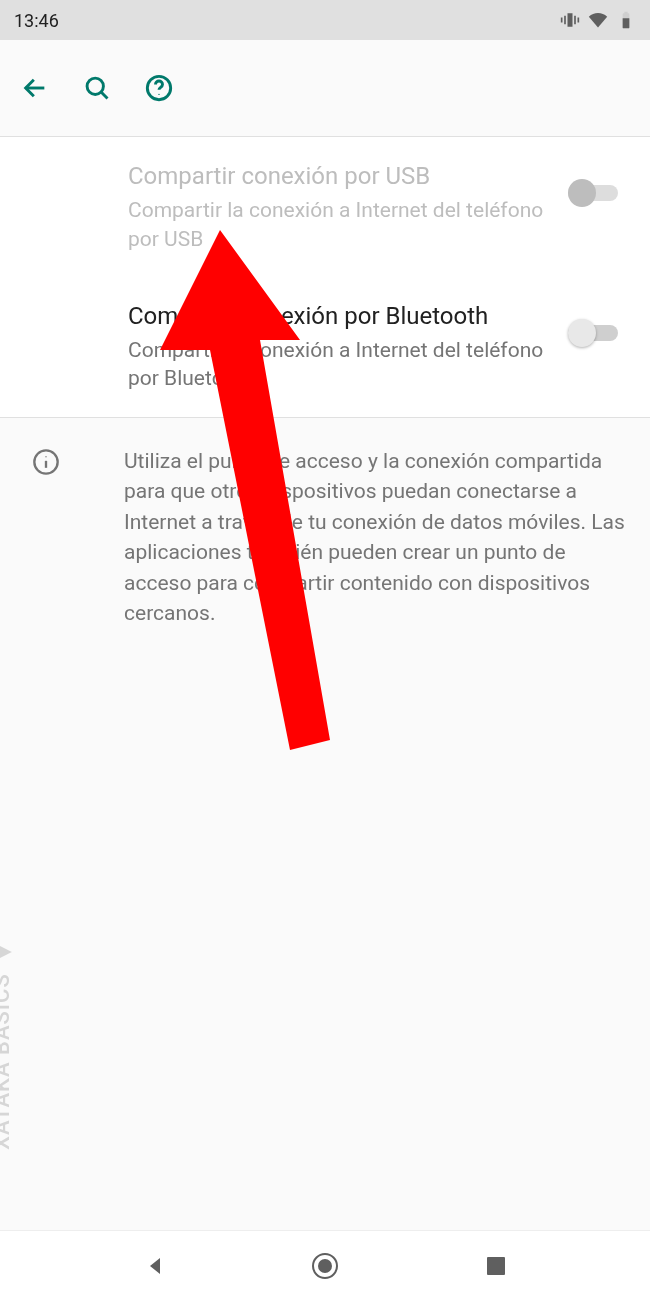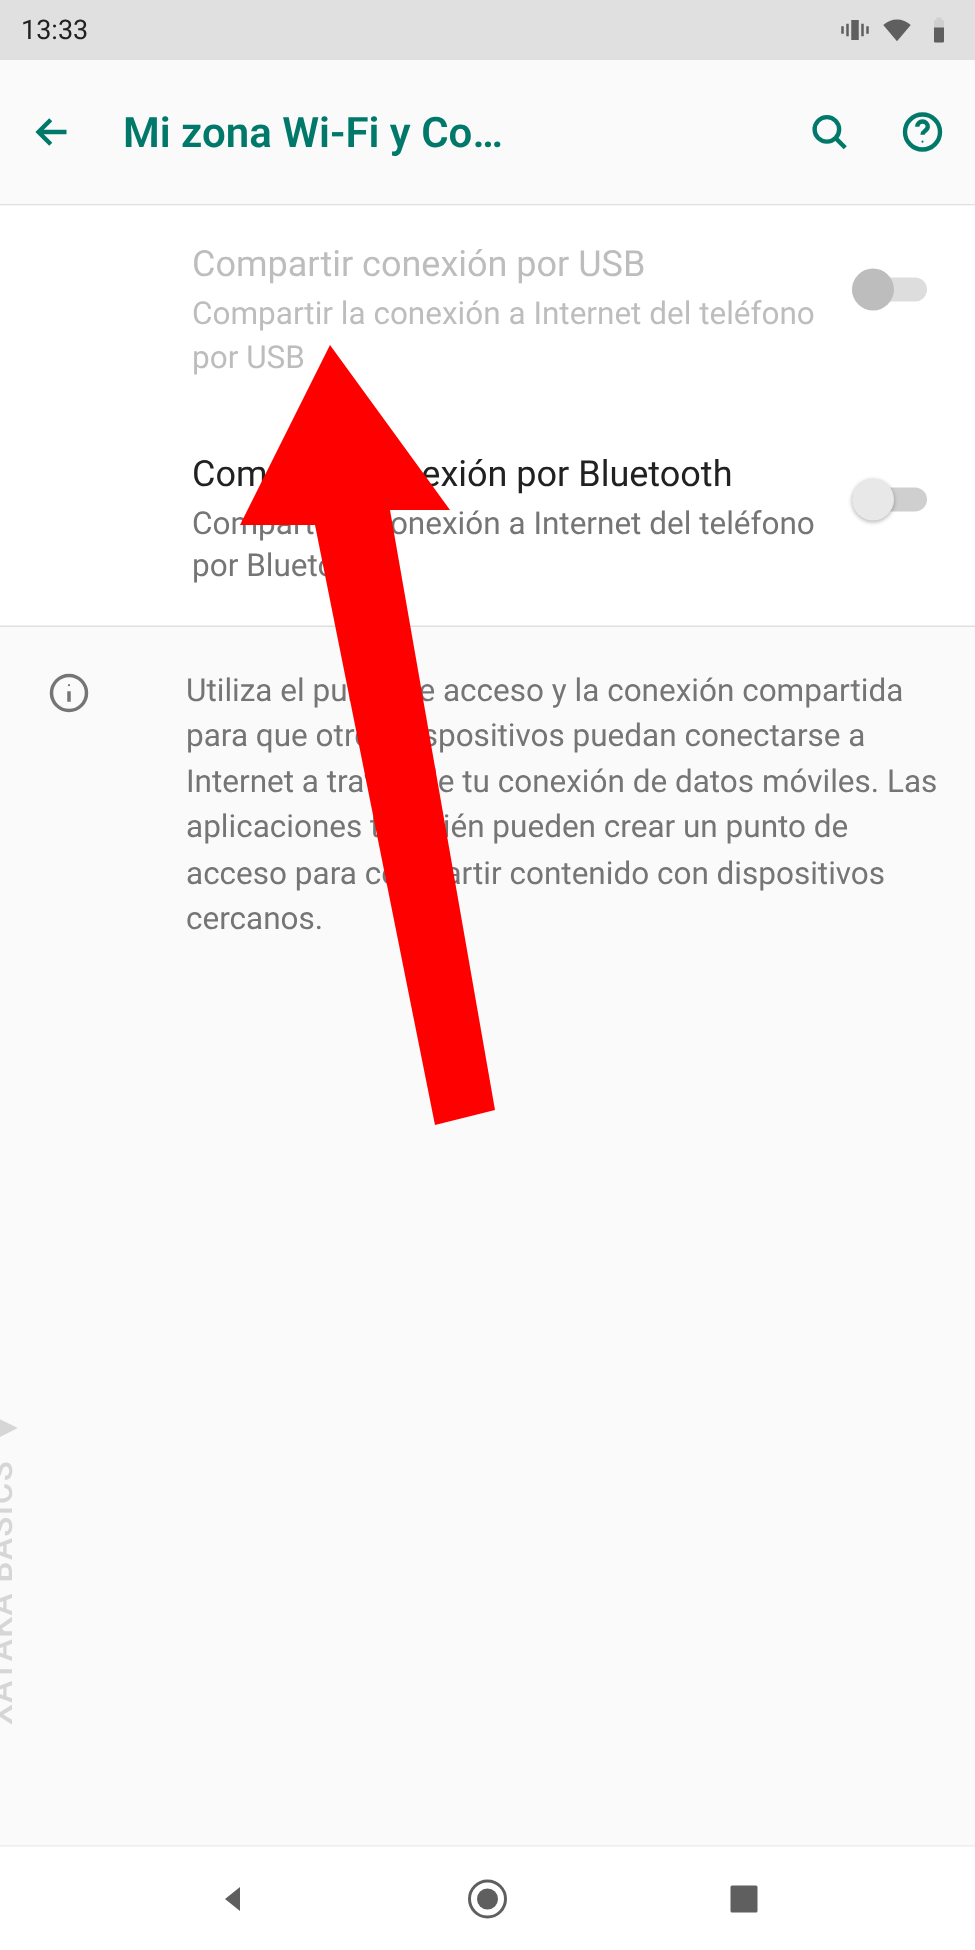--- a/index.html
+++ b/index.html
@@ -43,21 +43,21 @@
   .nav-bar { position: absolute; bottom: 0; left: 0; right: 0; height: 70px; background: #fff; display: flex; align-items: center; justify-content: space-evenly; border-top: 1px solid #eee; }
   .nav-btn { width: 32px; height: 32px; display:flex; align-items:center; justify-content:center; cursor:pointer; }
   .nav-btn svg { fill: #5f5f5f; }
   
   .arrow-overlay { position: absolute; left: 140px; top: 230px; pointer-events: none; }
 </style>
 </head>
 <body>
 
 <div class="status-bar">
-  <span class="status-time">13:33</span>
+  <span class="status-time">13:46</span>
   <div class="status-icons">
     <svg viewBox="0 0 24 24">
         <path d="M1 9h2v6H1V9zm20 0h2v6h-2V9zM5 7h2v10H5V7zm12 0h2v10h-2V7zM9 4h6v16H9V4z"></path>
       </svg>
     <svg viewBox="0 0 24 24">
         <path d="M12 21L1 8c6-6 16-6 22 0L12 21z"></path>
       </svg>
     <svg viewBox="0 0 24 24">
         <path d="M15 4h-1V2h-4v2H9C8 4 8 5 8 5v16c0 1 1 1 1 1h6c1 0 1-1 1-1V5c0-1-1-1-1-1z" fill="#cfcfcf"></path>
         <path d="M8 10h8v11c0 1-1 1-1 1H9c-1 0-1-1-1-1V10z"></path>
@@ -65,21 +65,20 @@
   </div>
 </div>
 
 <div class="app-bar">
   <div class="app-bar-icon back-icon">
     <svg viewBox="0 0 24 24">
         <line x1="20" y1="12" x2="4" y2="12"></line>
         <polyline points="11 5 4 12 11 19"></polyline>
       </svg>
   </div>
-  <div class="app-bar-title">Mi zona Wi-Fi y Co…</div>
   <div class="app-bar-icon">
     <svg viewBox="0 0 24 24">
         <circle cx="10.5" cy="10.5" r="7"></circle>
         <line x1="21" y1="21" x2="15.5" y2="15.5"></line>
       </svg>
   </div>
   <div class="app-bar-icon">
     <svg viewBox="0 0 24 24">
         <circle cx="12" cy="12" r="10"></circle>
         <path d="M9 9c0-1.6 1.3-3 3-3s3 1.3 3 3c0 1.2-.8 1.8-1.6 2.4-.8.6-1.4 1.1-1.4 2.1"></path>

